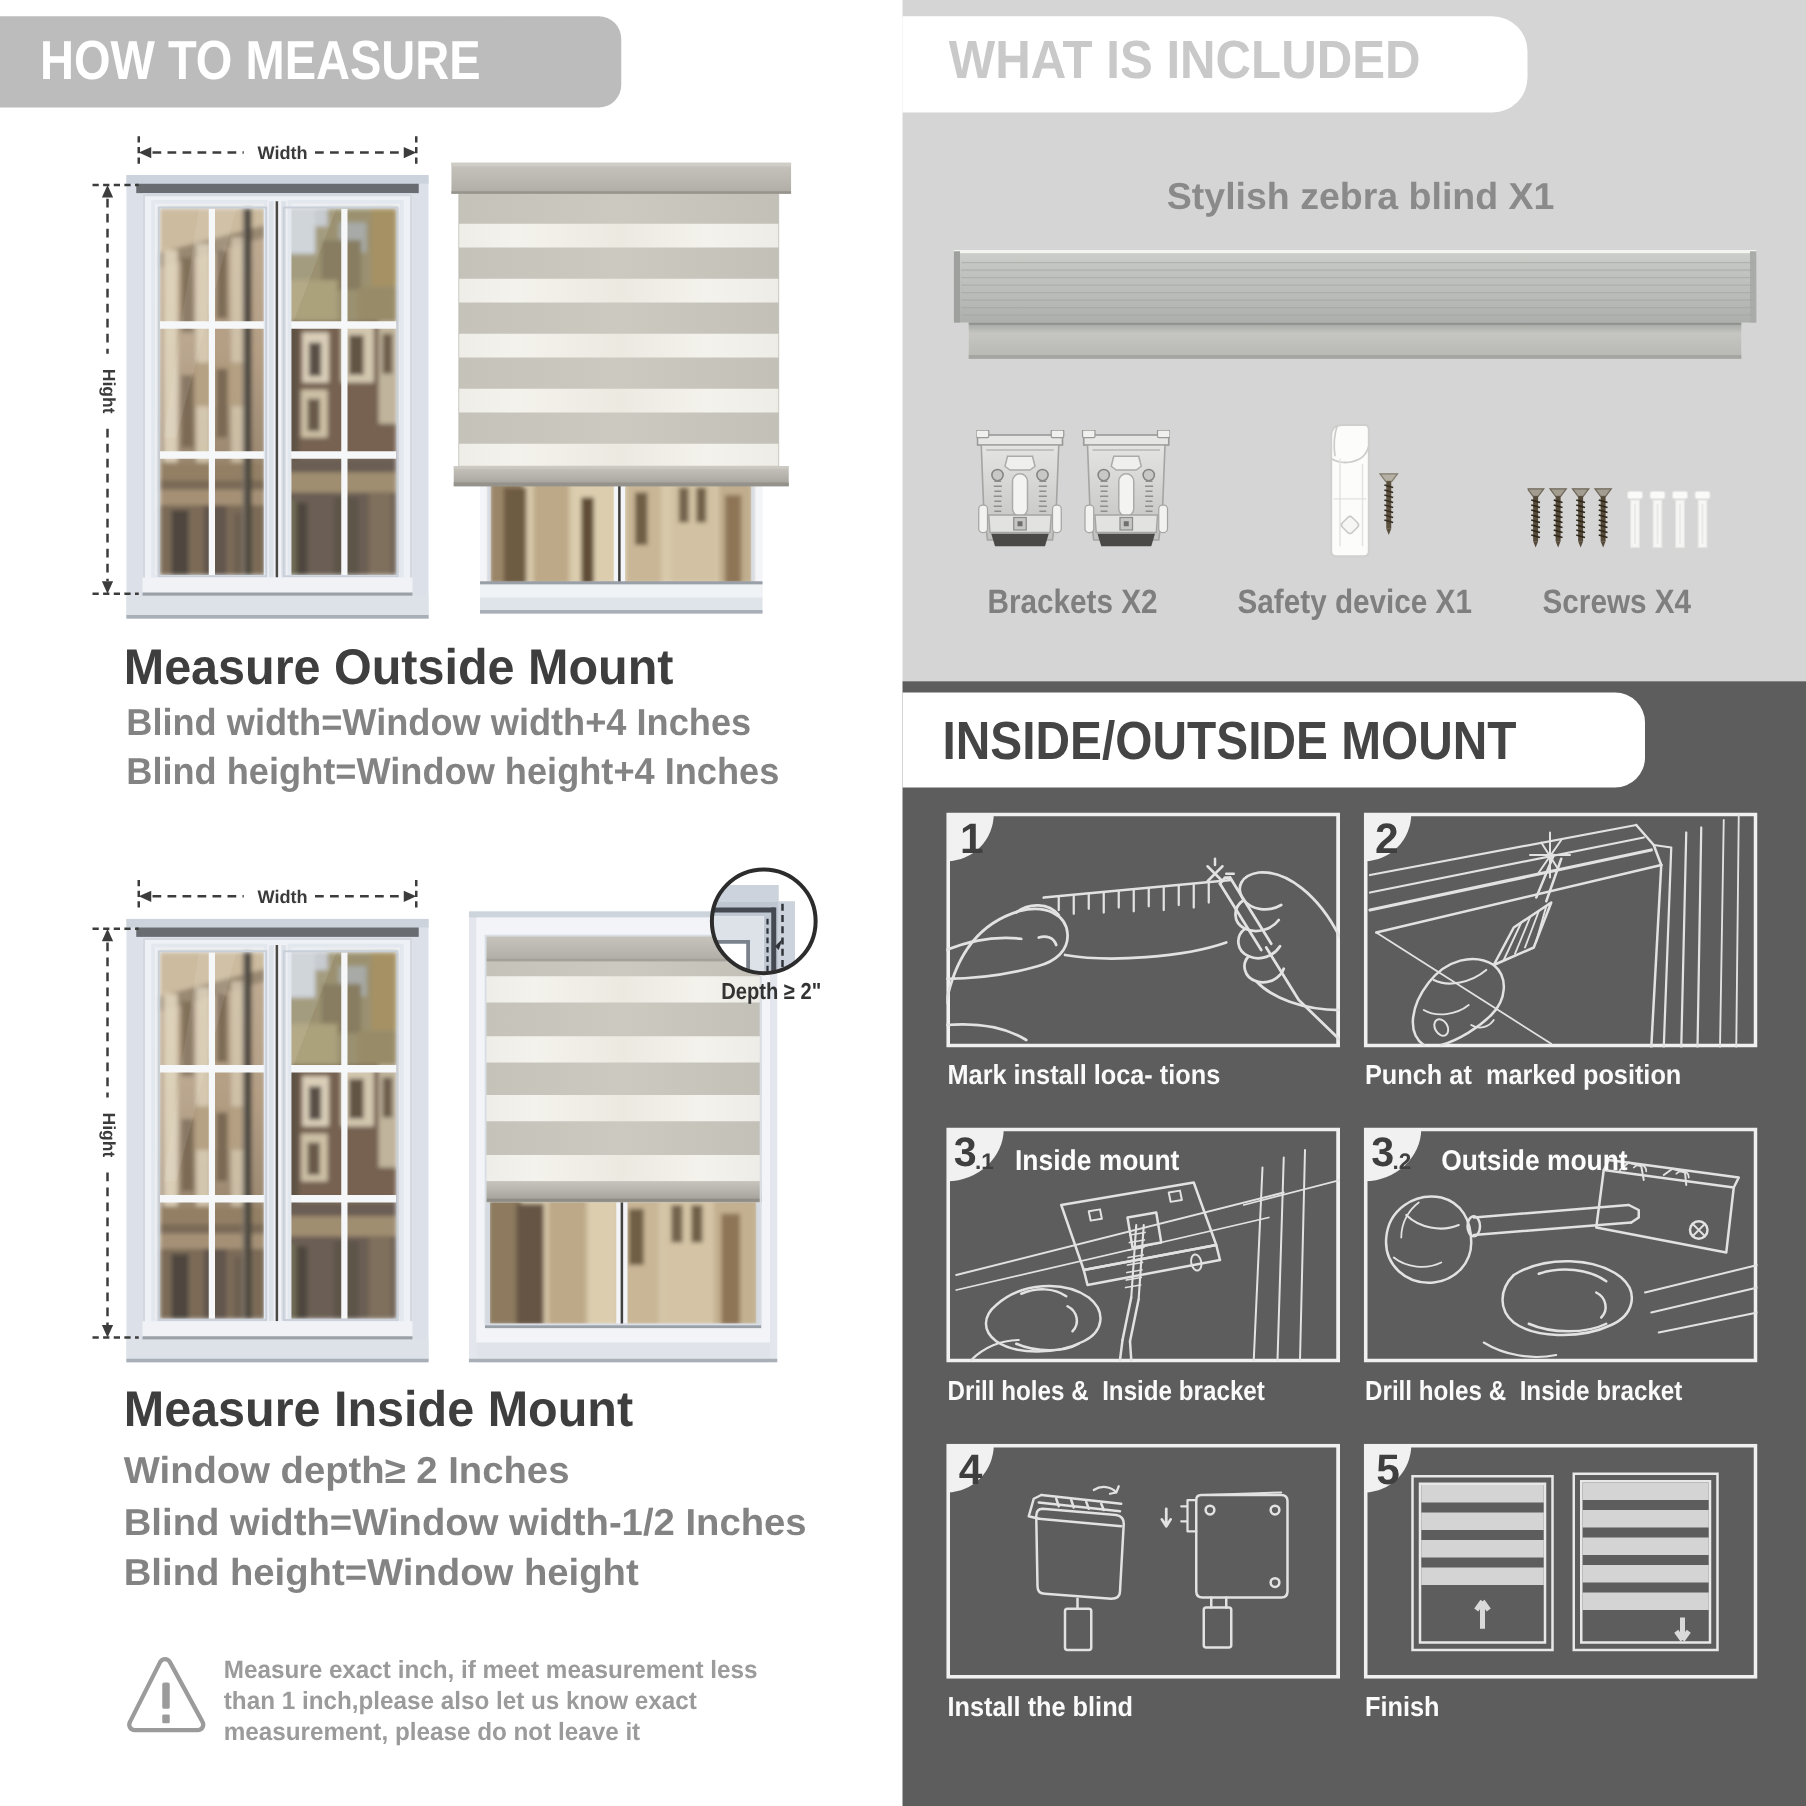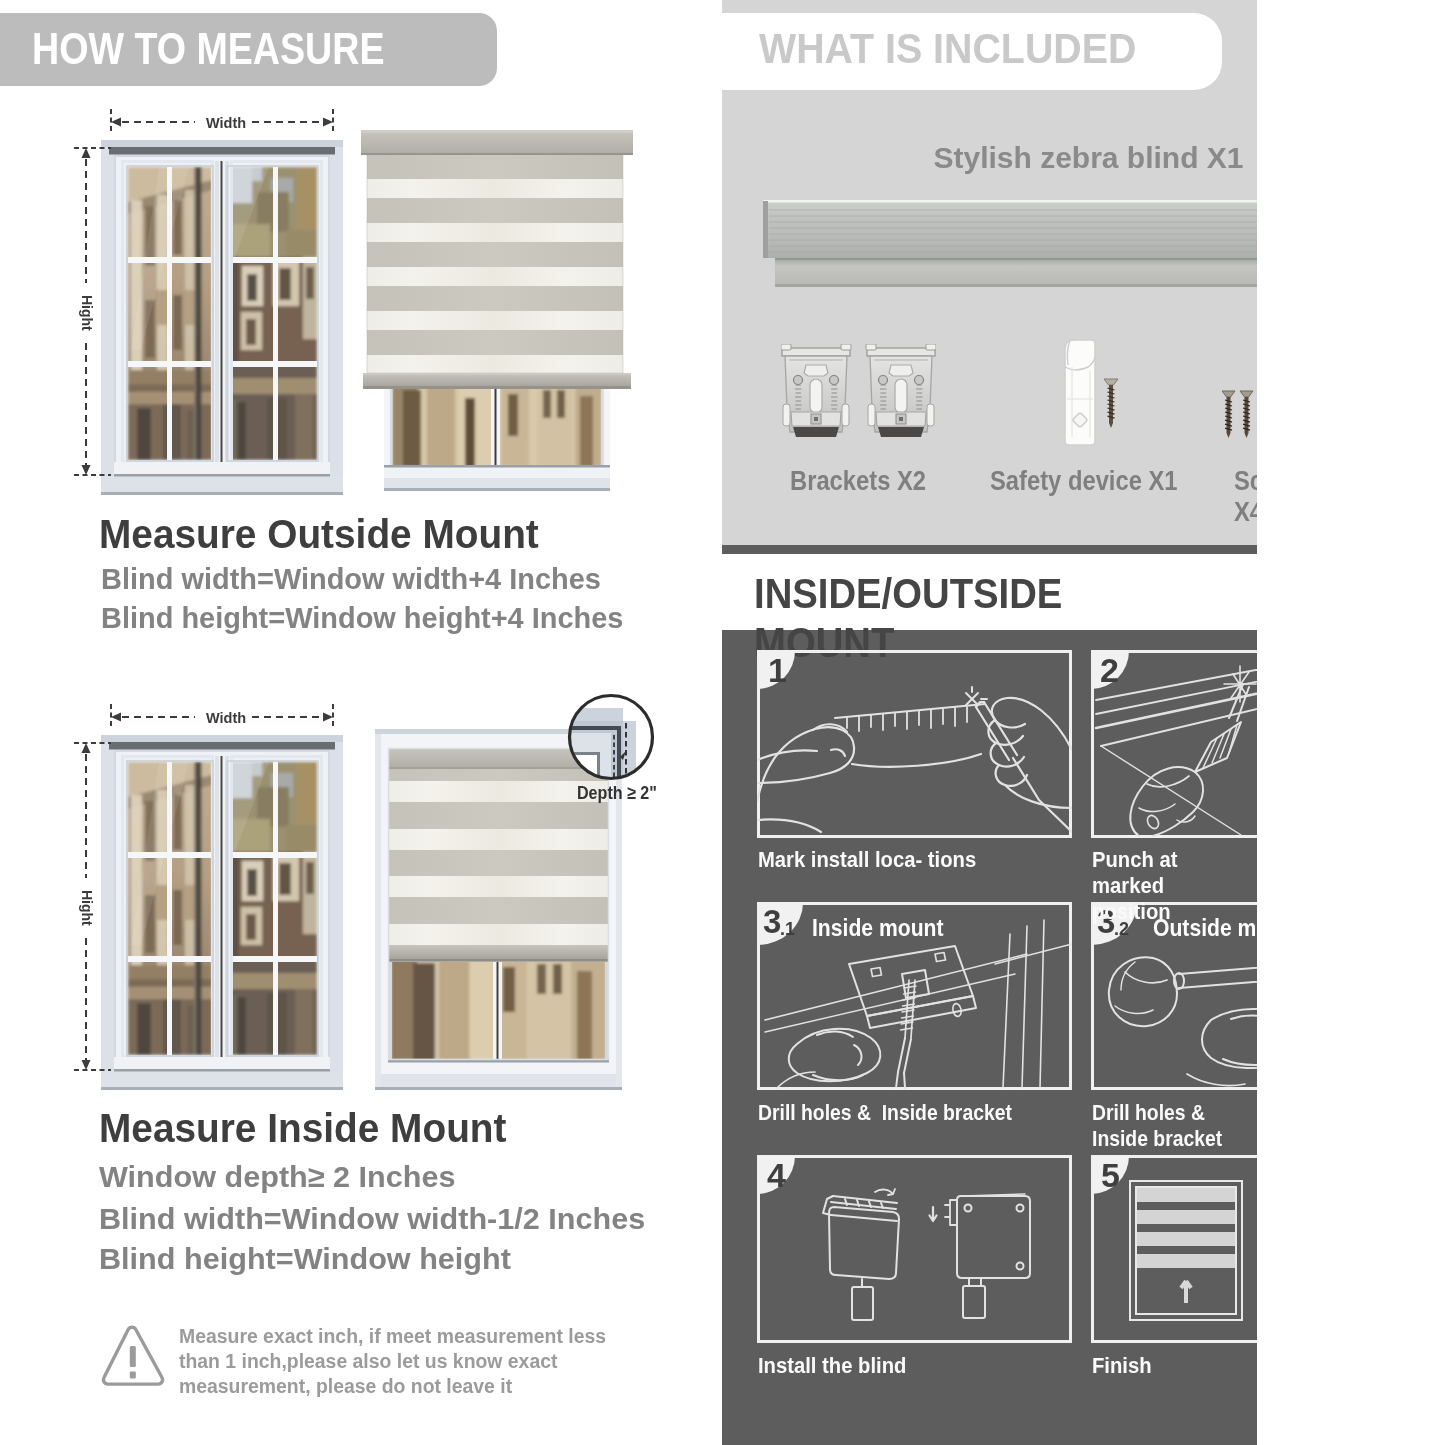--- a/index.html
+++ b/index.html
@@ -1,17 +1,17 @@
 <!DOCTYPE html>
 <html><head>
 <meta charset="utf-8">
 <style>
   * { margin:0; padding:0; box-sizing:border-box; }
   html,body { width:1445px; height:1445px; background:#ffffff; font-family:"Liberation Sans", sans-serif; }
-  #page { position:relative; width:1257px; height:1445px; overflow:hidden; background:#ffffff; }
+  #page { position:relative; width:1445px; height:1445px; overflow:hidden; background:#ffffff; }
   .abs { position:absolute; }
   .b { font-weight:bold; }
 </style>
 </head>
 <body>
 <div id="page">
 
   <div class="abs" style="left:0; top:13px; width:497px; height:73px; background:#bcbcbc; border-radius:0 18px 18px 0;"></div>
   <div class="abs b" style="left:32px; top:24px; font-size:44px; color:#ffffff; transform:scaleX(0.855); transform-origin:left top;">HOW TO MEASURE</div>
 

